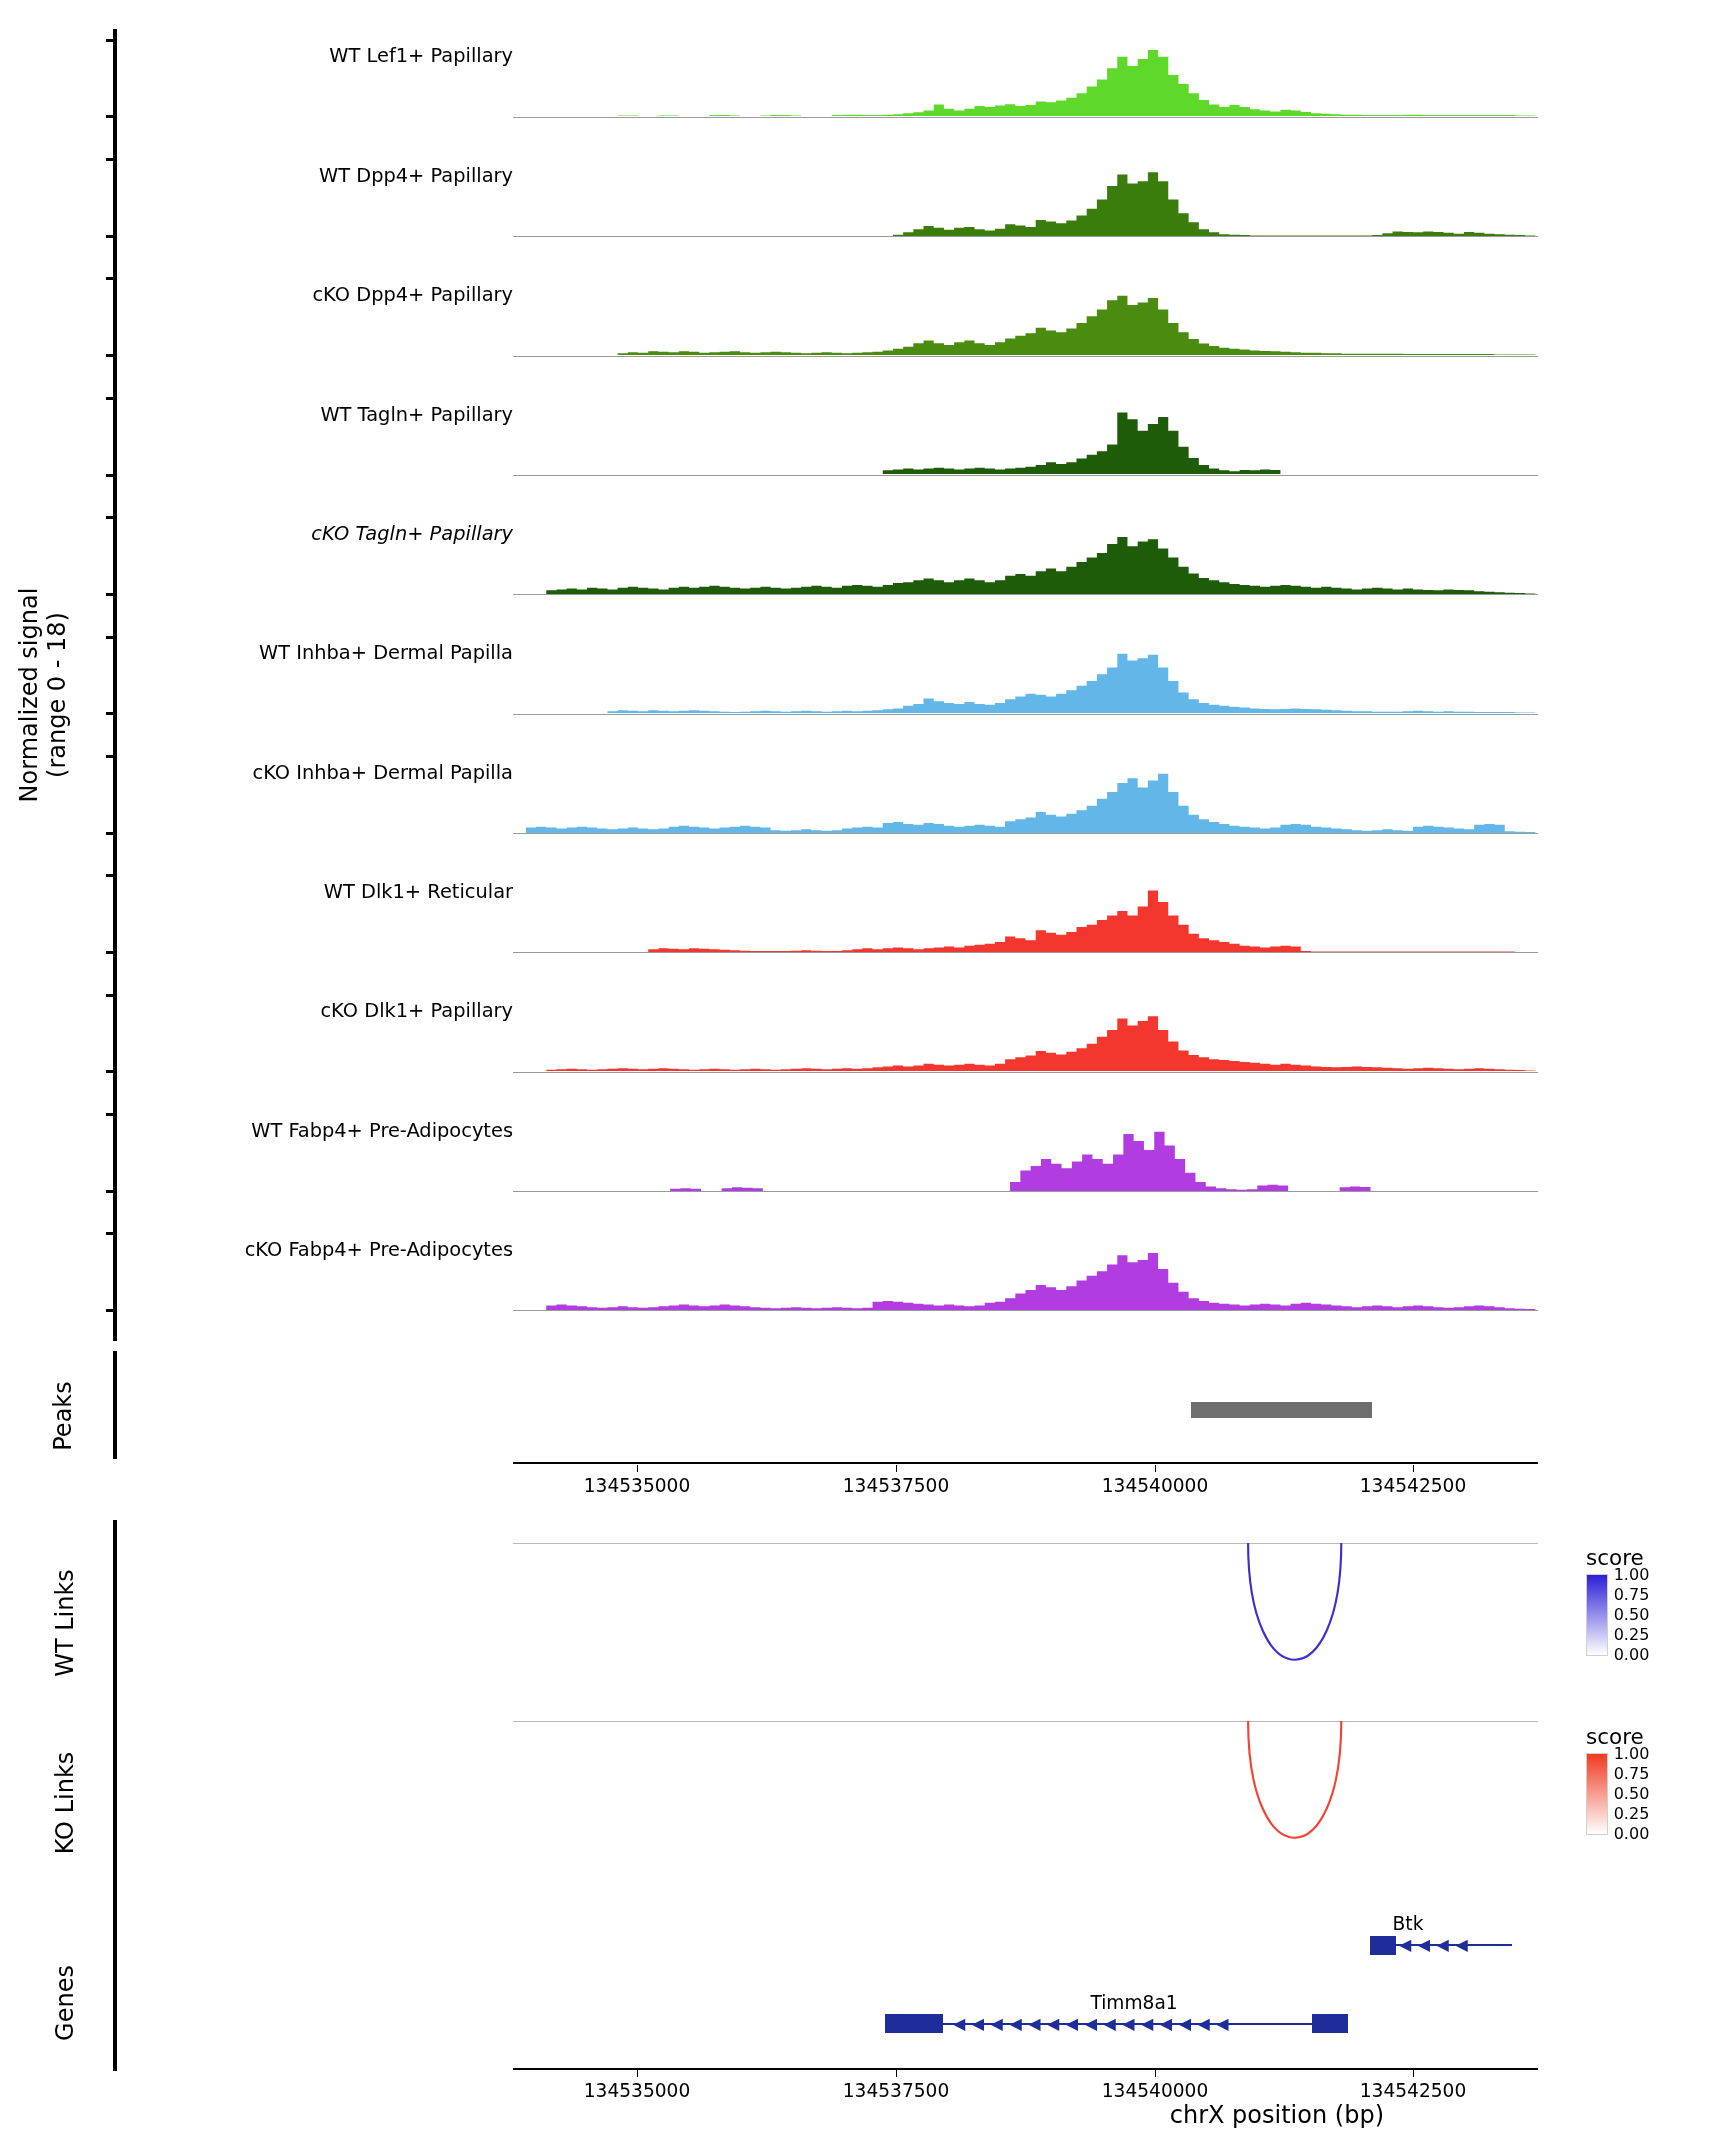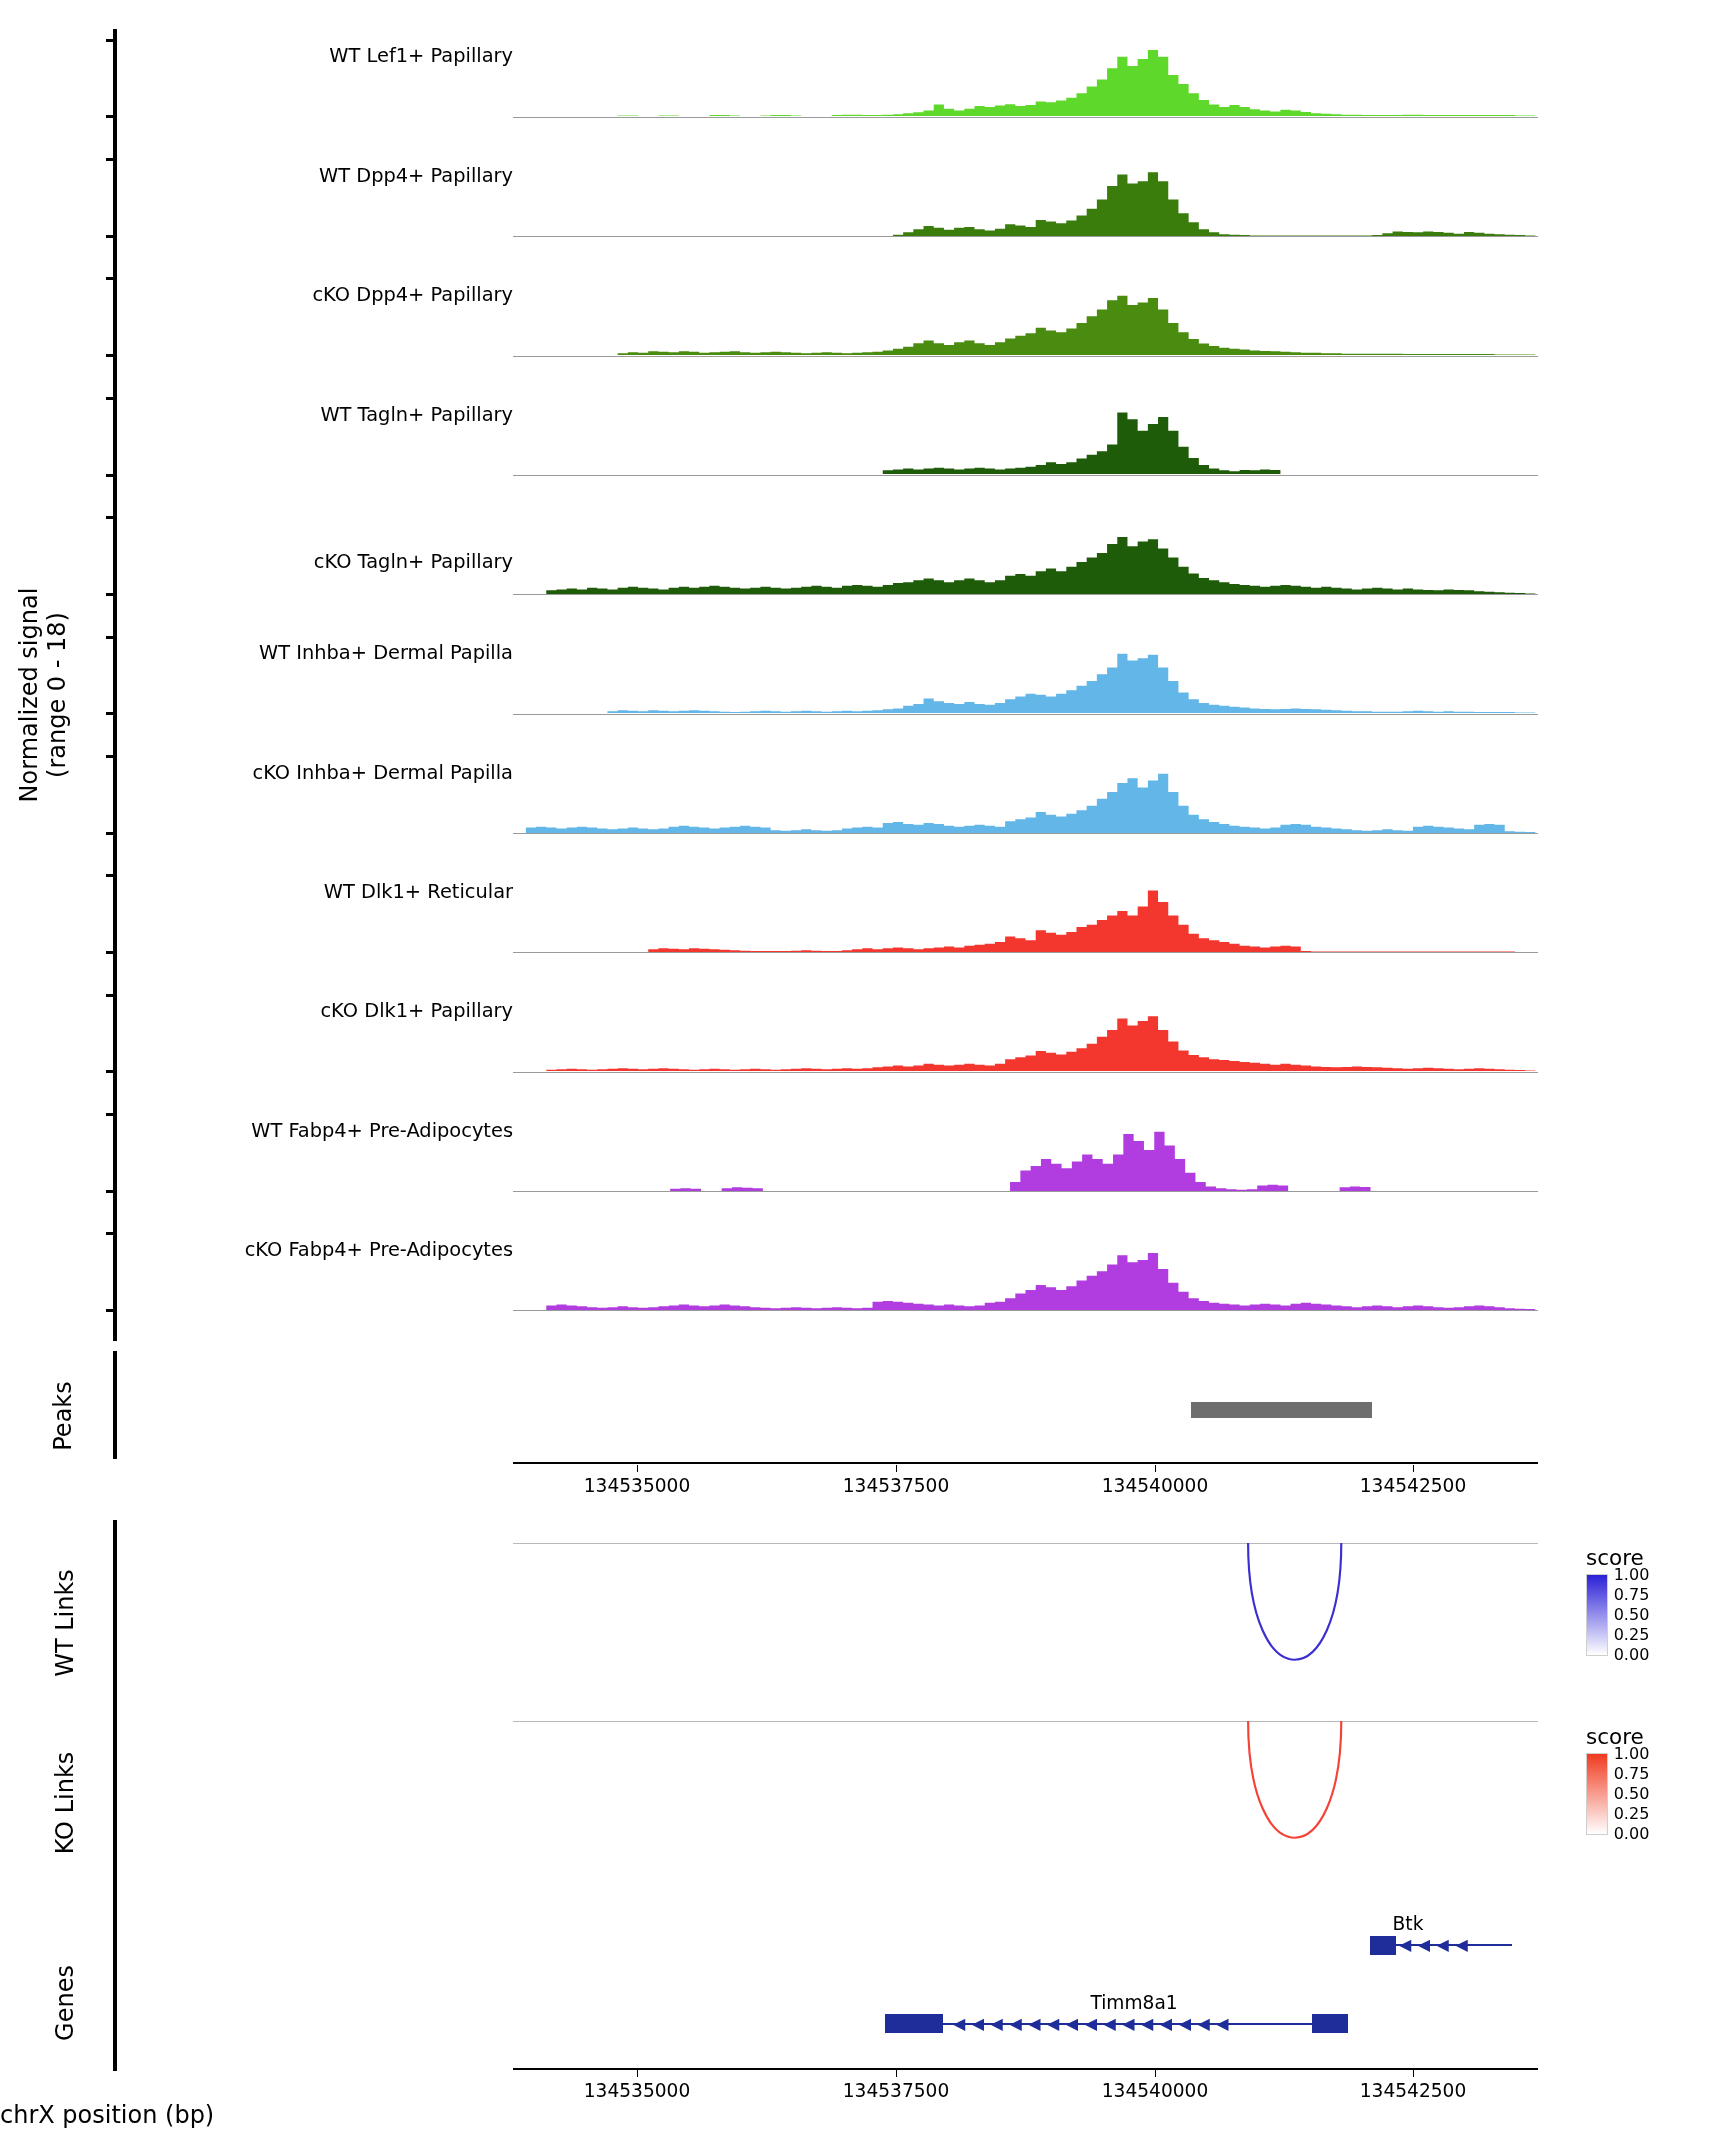--- a/index.html
+++ b/index.html
@@ -176,21 +176,21 @@
     position: absolute;
     font-size: 16px;
     color: #1f2d9a;
     letter-spacing: 6.5px;
     white-space: nowrap;
     line-height: 1;
   }
   #xlabel-bottom {
     position: absolute;
     width: 1384px;
-    text-align: left;
+    text-align: right;
     font-size: 24px;
   }
   #ylabel-normalized {
     font-size: 24px;
   }
 </style>
 </head>
 <body>
 
 <div class="page">
@@ -240,21 +240,21 @@
       <div class="track-label" style="top: 283px;">cKO Dpp4+ Papillary</div>
       <div class="track-baseline" style="top: 356px;"></div>
       <svg class="prof" width="1025" height="82" style="left: 513px; top: 273px; position: absolute;" viewBox="0 0 1430 115">
         <path d="M0.00,115 L0.00,115.00 L14.30,115.00 L14.30,115.00 L28.60,115.00 L28.60,115.00 L42.90,115.00 L42.90,115.00 L57.20,115.00 L57.20,115.00 L71.50,115.00 L71.50,115.00 L85.80,115.00 L85.80,115.00 L100.10,115.00 L100.10,115.00 L114.40,115.00 L114.40,115.00 L128.70,115.00 L128.70,115.00 L143.00,115.00 L143.00,112.44 L157.30,112.44 L157.30,111.17 L171.60,111.17 L171.60,111.81 L185.90,111.81 L185.90,109.89 L200.20,109.89 L200.20,110.53 L214.50,110.53 L214.50,111.17 L228.80,111.17 L228.80,109.89 L243.10,109.89 L243.10,110.53 L257.40,110.53 L257.40,111.81 L271.70,111.81 L271.70,111.17 L286.00,111.17 L286.00,110.53 L300.30,110.53 L300.30,109.89 L314.60,109.89 L314.60,111.17 L328.90,111.17 L328.90,111.81 L343.20,111.81 L343.20,111.17 L357.50,111.17 L357.50,110.53 L371.80,110.53 L371.80,111.17 L386.10,111.17 L386.10,111.81 L400.40,111.81 L400.40,112.44 L414.70,112.44 L414.70,111.81 L429.00,111.81 L429.00,111.17 L443.30,111.17 L443.30,111.81 L457.60,111.81 L457.60,112.44 L471.90,112.44 L471.90,111.81 L486.20,111.81 L486.20,111.17 L500.50,111.17 L500.50,110.53 L514.80,110.53 L514.80,108.61 L529.10,108.61 L529.10,106.06 L543.40,106.06 L543.40,103.50 L557.70,103.50 L557.70,98.39 L572.00,98.39 L572.00,94.56 L586.30,94.56 L586.30,98.39 L600.60,98.39 L600.60,100.94 L614.90,100.94 L614.90,97.11 L629.20,97.11 L629.20,94.56 L643.50,94.56 L643.50,98.39 L657.80,98.39 L657.80,100.94 L672.10,100.94 L672.10,97.11 L686.40,97.11 L686.40,92.00 L700.70,92.00 L700.70,88.17 L715.00,88.17 L715.00,84.33 L729.30,84.33 L729.30,76.67 L743.60,76.67 L743.60,80.50 L757.90,80.50 L757.90,83.06 L772.20,83.06 L772.20,77.94 L786.50,77.94 L786.50,70.28 L800.80,70.28 L800.80,60.69 L815.10,60.69 L815.10,51.11 L829.40,51.11 L829.40,38.33 L843.70,38.33 L843.70,31.94 L858.00,31.94 L858.00,44.72 L872.30,44.72 L872.30,41.53 L886.60,41.53 L886.60,35.14 L900.90,35.14 L900.90,51.11 L915.20,51.11 L915.20,70.28 L929.50,70.28 L929.50,83.06 L943.80,83.06 L943.80,92.64 L958.10,92.64 L958.10,99.03 L972.40,99.03 L972.40,102.22 L986.70,102.22 L986.70,104.78 L1001.00,104.78 L1001.00,106.06 L1015.30,106.06 L1015.30,107.33 L1029.60,107.33 L1029.60,108.61 L1043.90,108.61 L1043.90,109.25 L1058.20,109.25 L1058.20,109.89 L1072.50,109.89 L1072.50,110.53 L1086.80,110.53 L1086.80,111.17 L1101.10,111.17 L1101.10,111.81 L1115.40,111.81 L1115.40,111.81 L1129.70,111.81 L1129.70,112.44 L1144.00,112.44 L1144.00,112.44 L1158.30,112.44 L1158.30,113.08 L1172.60,113.08 L1172.60,113.08 L1186.90,113.08 L1186.90,113.08 L1201.20,113.08 L1201.20,113.08 L1215.50,113.08 L1215.50,113.08 L1229.80,113.08 L1229.80,113.08 L1244.10,113.08 L1244.10,113.72 L1258.40,113.72 L1258.40,113.72 L1272.70,113.72 L1272.70,113.72 L1287.00,113.72 L1287.00,113.72 L1301.30,113.72 L1301.30,113.72 L1315.60,113.72 L1315.60,113.72 L1329.90,113.72 L1329.90,113.72 L1344.20,113.72 L1344.20,113.72 L1358.50,113.72 L1358.50,113.72 L1372.80,113.72 L1372.80,114.36 L1387.10,114.36 L1387.10,114.36 L1401.40,114.36 L1401.40,114.36 L1415.70,114.36 L1415.70,114.36 L1430.00,114.36 L1430,115 Z" fill="#4a8c10" stroke="none"></path>
       </svg>
       <div class="track-label" style="top: 403px;">WT Tagln+ Papillary</div>
       <div class="track-baseline" style="top: 475px;"></div>
       <svg class="prof" width="1025" height="82" style="left: 513px; top: 392px; position: absolute;" viewBox="0 0 1430 115">
         <path d="M0.00,115 L0.00,115.00 L14.30,115.00 L14.30,115.00 L28.60,115.00 L28.60,115.00 L42.90,115.00 L42.90,115.00 L57.20,115.00 L57.20,115.00 L71.50,115.00 L71.50,115.00 L85.80,115.00 L85.80,115.00 L100.10,115.00 L100.10,115.00 L114.40,115.00 L114.40,115.00 L128.70,115.00 L128.70,115.00 L143.00,115.00 L143.00,115.00 L157.30,115.00 L157.30,115.00 L171.60,115.00 L171.60,115.00 L185.90,115.00 L185.90,115.00 L200.20,115.00 L200.20,115.00 L214.50,115.00 L214.50,115.00 L228.80,115.00 L228.80,115.00 L243.10,115.00 L243.10,115.00 L257.40,115.00 L257.40,115.00 L271.70,115.00 L271.70,115.00 L286.00,115.00 L286.00,115.00 L300.30,115.00 L300.30,115.00 L314.60,115.00 L314.60,115.00 L328.90,115.00 L328.90,115.00 L343.20,115.00 L343.20,115.00 L357.50,115.00 L357.50,115.00 L371.80,115.00 L371.80,115.00 L386.10,115.00 L386.10,115.00 L400.40,115.00 L400.40,115.00 L414.70,115.00 L414.70,115.00 L429.00,115.00 L429.00,115.00 L443.30,115.00 L443.30,115.00 L457.60,115.00 L457.60,115.00 L471.90,115.00 L471.90,115.00 L486.20,115.00 L486.20,115.00 L500.50,115.00 L500.50,115.00 L514.80,115.00 L514.80,109.89 L529.10,109.89 L529.10,108.61 L543.40,108.61 L543.40,107.33 L557.70,107.33 L557.70,108.61 L572.00,108.61 L572.00,107.33 L586.30,107.33 L586.30,106.06 L600.60,106.06 L600.60,107.33 L614.90,107.33 L614.90,108.61 L629.20,108.61 L629.20,107.33 L643.50,107.33 L643.50,106.06 L657.80,106.06 L657.80,107.33 L672.10,107.33 L672.10,108.61 L686.40,108.61 L686.40,107.33 L700.70,107.33 L700.70,106.06 L715.00,106.06 L715.00,104.78 L729.30,104.78 L729.30,102.22 L743.60,102.22 L743.60,98.39 L757.90,98.39 L757.90,100.94 L772.20,100.94 L772.20,98.39 L786.50,98.39 L786.50,93.28 L800.80,93.28 L800.80,88.17 L815.10,88.17 L815.10,83.06 L829.40,83.06 L829.40,73.47 L843.70,73.47 L843.70,28.75 L858.00,28.75 L858.00,38.33 L872.30,38.33 L872.30,54.31 L886.60,54.31 L886.60,44.72 L900.90,44.72 L900.90,35.14 L915.20,35.14 L915.20,54.31 L929.50,54.31 L929.50,76.67 L943.80,76.67 L943.80,92.64 L958.10,92.64 L958.10,102.22 L972.40,102.22 L972.40,107.33 L986.70,107.33 L986.70,109.89 L1001.00,109.89 L1001.00,111.17 L1015.30,111.17 L1015.30,109.25 L1029.60,109.25 L1029.60,109.89 L1043.90,109.89 L1043.90,108.61 L1058.20,108.61 L1058.20,109.25 L1072.50,109.25 L1072.50,115.00 L1086.80,115.00 L1086.80,115.00 L1101.10,115.00 L1101.10,115.00 L1115.40,115.00 L1115.40,115.00 L1129.70,115.00 L1129.70,115.00 L1144.00,115.00 L1144.00,115.00 L1158.30,115.00 L1158.30,115.00 L1172.60,115.00 L1172.60,115.00 L1186.90,115.00 L1186.90,115.00 L1201.20,115.00 L1201.20,115.00 L1215.50,115.00 L1215.50,115.00 L1229.80,115.00 L1229.80,115.00 L1244.10,115.00 L1244.10,115.00 L1258.40,115.00 L1258.40,115.00 L1272.70,115.00 L1272.70,115.00 L1287.00,115.00 L1287.00,115.00 L1301.30,115.00 L1301.30,115.00 L1315.60,115.00 L1315.60,115.00 L1329.90,115.00 L1329.90,115.00 L1344.20,115.00 L1344.20,115.00 L1358.50,115.00 L1358.50,115.00 L1372.80,115.00 L1372.80,115.00 L1387.10,115.00 L1387.10,115.00 L1401.40,115.00 L1401.40,115.00 L1415.70,115.00 L1415.70,115.00 L1430.00,115.00 L1430,115 Z" fill="#1e5c09" stroke="none"></path>
       </svg>
-      <div class="track-label" style="top: 550px;">cKO Tagln+ Papillary</div>
+      <div class="track-label" style="top: 522px; font-style: italic;">cKO Tagln+ Papillary</div>
       <div class="track-baseline" style="top: 594px;"></div>
       <svg class="prof" width="1025" height="82" style="left: 513px; top: 512px; position: absolute;" viewBox="0 0 1430 115">
         <path d="M0.00,115 L0.00,115.00 L14.30,115.00 L14.30,115.00 L28.60,115.00 L28.60,115.00 L42.90,115.00 L42.90,109.89 L57.20,109.89 L57.20,108.61 L71.50,108.61 L71.50,107.33 L85.80,107.33 L85.80,108.61 L100.10,108.61 L100.10,106.06 L114.40,106.06 L114.40,107.33 L128.70,107.33 L128.70,108.61 L143.00,108.61 L143.00,106.06 L157.30,106.06 L157.30,104.78 L171.60,104.78 L171.60,106.06 L185.90,106.06 L185.90,107.33 L200.20,107.33 L200.20,108.61 L214.50,108.61 L214.50,106.06 L228.80,106.06 L228.80,104.78 L243.10,104.78 L243.10,106.06 L257.40,106.06 L257.40,104.78 L271.70,104.78 L271.70,103.50 L286.00,103.50 L286.00,104.78 L300.30,104.78 L300.30,106.06 L314.60,106.06 L314.60,107.33 L328.90,107.33 L328.90,106.06 L343.20,106.06 L343.20,104.78 L357.50,104.78 L357.50,106.06 L371.80,106.06 L371.80,107.33 L386.10,107.33 L386.10,106.06 L400.40,106.06 L400.40,104.78 L414.70,104.78 L414.70,103.50 L429.00,103.50 L429.00,104.78 L443.30,104.78 L443.30,106.06 L457.60,106.06 L457.60,103.50 L471.90,103.50 L471.90,102.22 L486.20,102.22 L486.20,103.50 L500.50,103.50 L500.50,104.78 L514.80,104.78 L514.80,102.22 L529.10,102.22 L529.10,99.67 L543.40,99.67 L543.40,98.39 L557.70,98.39 L557.70,95.83 L572.00,95.83 L572.00,93.28 L586.30,93.28 L586.30,95.83 L600.60,95.83 L600.60,98.39 L614.90,98.39 L614.90,95.83 L629.20,95.83 L629.20,93.28 L643.50,93.28 L643.50,95.83 L657.80,95.83 L657.80,98.39 L672.10,98.39 L672.10,95.83 L686.40,95.83 L686.40,89.44 L700.70,89.44 L700.70,86.89 L715.00,86.89 L715.00,89.44 L729.30,89.44 L729.30,83.06 L743.60,83.06 L743.60,79.22 L757.90,79.22 L757.90,83.06 L772.20,83.06 L772.20,76.67 L786.50,76.67 L786.50,70.28 L800.80,70.28 L800.80,63.89 L815.10,63.89 L815.10,57.50 L829.40,57.50 L829.40,44.72 L843.70,44.72 L843.70,35.14 L858.00,35.14 L858.00,47.92 L872.30,47.92 L872.30,41.53 L886.60,41.53 L886.60,38.33 L900.90,38.33 L900.90,51.11 L915.20,51.11 L915.20,63.89 L929.50,63.89 L929.50,76.67 L943.80,76.67 L943.80,86.25 L958.10,86.25 L958.10,92.64 L972.40,92.64 L972.40,95.83 L986.70,95.83 L986.70,98.39 L1001.00,98.39 L1001.00,100.94 L1015.30,100.94 L1015.30,102.22 L1029.60,102.22 L1029.60,103.50 L1043.90,103.50 L1043.90,104.78 L1058.20,104.78 L1058.20,103.50 L1072.50,103.50 L1072.50,102.22 L1086.80,102.22 L1086.80,103.50 L1101.10,103.50 L1101.10,104.78 L1115.40,104.78 L1115.40,106.06 L1129.70,106.06 L1129.70,104.78 L1144.00,104.78 L1144.00,106.06 L1158.30,106.06 L1158.30,107.33 L1172.60,107.33 L1172.60,108.61 L1186.90,108.61 L1186.90,107.33 L1201.20,107.33 L1201.20,106.06 L1215.50,106.06 L1215.50,107.33 L1229.80,107.33 L1229.80,108.61 L1244.10,108.61 L1244.10,107.33 L1258.40,107.33 L1258.40,108.61 L1272.70,108.61 L1272.70,109.25 L1287.00,109.25 L1287.00,109.89 L1301.30,109.89 L1301.30,108.61 L1315.60,108.61 L1315.60,109.25 L1329.90,109.25 L1329.90,109.89 L1344.20,109.89 L1344.20,111.17 L1358.50,111.17 L1358.50,111.81 L1372.80,111.81 L1372.80,112.44 L1387.10,112.44 L1387.10,113.08 L1401.40,113.08 L1401.40,113.72 L1415.70,113.72 L1415.70,114.36 L1430.00,114.36 L1430,115 Z" fill="#1e5c09" stroke="none"></path>
       </svg>
       <div class="track-label" style="top: 641px;">WT Inhba+ Dermal Papilla</div>
       <div class="track-baseline" style="top: 714px;"></div>
       <svg class="prof" width="1025" height="82" style="left: 513px; top: 631px; position: absolute;" viewBox="0 0 1430 115">
         <path d="M0.00,115 L0.00,115.00 L14.30,115.00 L14.30,115.00 L28.60,115.00 L28.60,115.00 L42.90,115.00 L42.90,115.00 L57.20,115.00 L57.20,115.00 L71.50,115.00 L71.50,115.00 L85.80,115.00 L85.80,115.00 L100.10,115.00 L100.10,115.00 L114.40,115.00 L114.40,115.00 L128.70,115.00 L128.70,112.44 L143.00,112.44 L143.00,111.17 L157.30,111.17 L157.30,111.81 L171.60,111.81 L171.60,112.44 L185.90,112.44 L185.90,111.17 L200.20,111.17 L200.20,111.81 L214.50,111.81 L214.50,112.44 L228.80,112.44 L228.80,111.81 L243.10,111.81 L243.10,111.17 L257.40,111.17 L257.40,111.81 L271.70,111.81 L271.70,112.44 L286.00,112.44 L286.00,113.08 L300.30,113.08 L300.30,113.72 L314.60,113.72 L314.60,113.08 L328.90,113.08 L328.90,112.44 L343.20,112.44 L343.20,111.81 L357.50,111.81 L357.50,112.44 L371.80,112.44 L371.80,113.08 L386.10,113.08 L386.10,112.44 L400.40,112.44 L400.40,111.81 L414.70,111.81 L414.70,112.44 L429.00,112.44 L429.00,113.08 L443.30,113.08 L443.30,112.44 L457.60,112.44 L457.60,111.81 L471.90,111.81 L471.90,112.44 L486.20,112.44 L486.20,111.81 L500.50,111.81 L500.50,111.17 L514.80,111.17 L514.80,109.89 L529.10,109.89 L529.10,108.61 L543.40,108.61 L543.40,104.78 L557.70,104.78 L557.70,102.22 L572.00,102.22 L572.00,94.56 L586.30,94.56 L586.30,98.39 L600.60,98.39 L600.60,100.94 L614.90,100.94 L614.90,102.22 L629.20,102.22 L629.20,99.67 L643.50,99.67 L643.50,102.22 L657.80,102.22 L657.80,103.50 L672.10,103.50 L672.10,100.94 L686.40,100.94 L686.40,95.83 L700.70,95.83 L700.70,92.00 L715.00,92.00 L715.00,88.17 L729.30,88.17 L729.30,89.44 L743.60,89.44 L743.60,92.00 L757.90,92.00 L757.90,88.17 L772.20,88.17 L772.20,83.06 L786.50,83.06 L786.50,76.67 L800.80,76.67 L800.80,70.28 L815.10,70.28 L815.10,60.69 L829.40,60.69 L829.40,51.11 L843.70,51.11 L843.70,31.94 L858.00,31.94 L858.00,41.53 L872.30,41.53 L872.30,38.33 L886.60,38.33 L886.60,33.22 L900.90,33.22 L900.90,51.11 L915.20,51.11 L915.20,70.28 L929.50,70.28 L929.50,86.25 L943.80,86.25 L943.80,95.83 L958.10,95.83 L958.10,100.94 L972.40,100.94 L972.40,103.50 L986.70,103.50 L986.70,104.78 L1001.00,104.78 L1001.00,106.06 L1015.30,106.06 L1015.30,107.33 L1029.60,107.33 L1029.60,108.61 L1043.90,108.61 L1043.90,109.25 L1058.20,109.25 L1058.20,109.89 L1072.50,109.89 L1072.50,109.25 L1086.80,109.25 L1086.80,108.61 L1101.10,108.61 L1101.10,109.25 L1115.40,109.25 L1115.40,109.89 L1129.70,109.89 L1129.70,110.53 L1144.00,110.53 L1144.00,111.17 L1158.30,111.17 L1158.30,111.81 L1172.60,111.81 L1172.60,112.44 L1186.90,112.44 L1186.90,112.44 L1201.20,112.44 L1201.20,113.08 L1215.50,113.08 L1215.50,113.08 L1229.80,113.08 L1229.80,113.08 L1244.10,113.08 L1244.10,112.44 L1258.40,112.44 L1258.40,111.81 L1272.70,111.81 L1272.70,112.44 L1287.00,112.44 L1287.00,113.08 L1301.30,113.08 L1301.30,112.44 L1315.60,112.44 L1315.60,113.08 L1329.90,113.08 L1329.90,113.08 L1344.20,113.08 L1344.20,113.72 L1358.50,113.72 L1358.50,113.72 L1372.80,113.72 L1372.80,113.72 L1387.10,113.72 L1387.10,113.72 L1401.40,113.72 L1401.40,114.36 L1415.70,114.36 L1415.70,114.36 L1430.00,114.36 L1430,115 Z" fill="#62b7e8" stroke="none"></path>
       </svg>
       <div class="track-label" style="top: 761px;">cKO Inhba+ Dermal Papilla</div>

